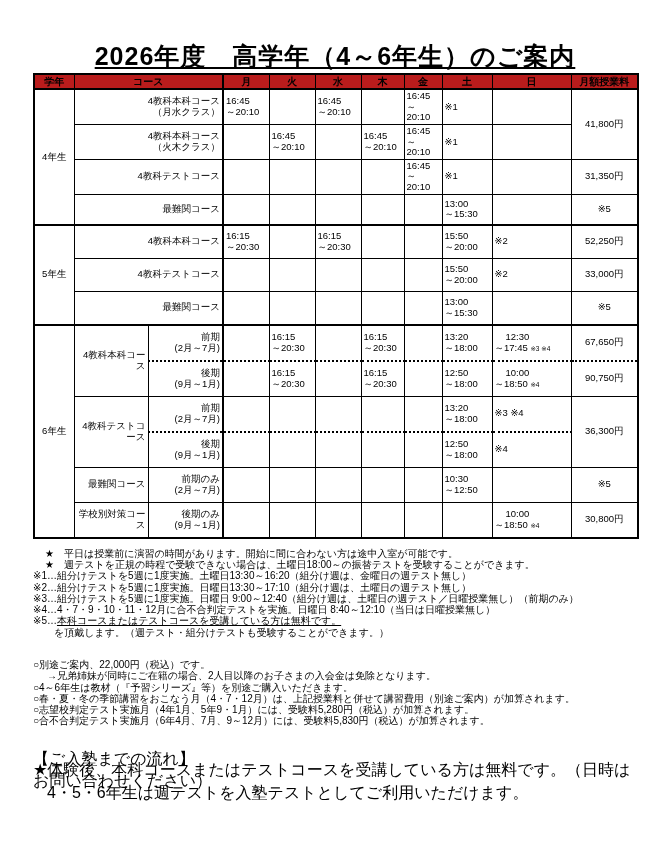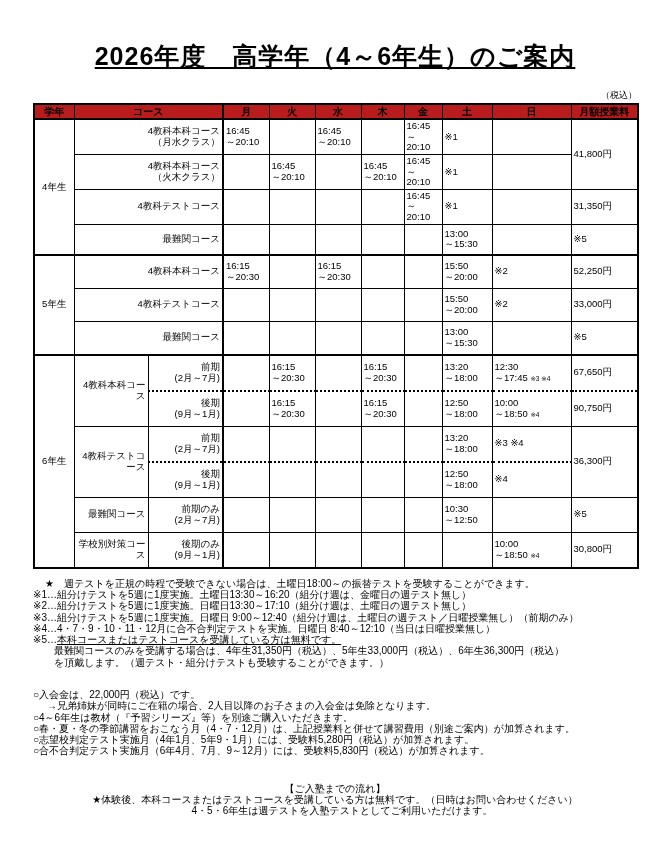--- a/index.html
+++ b/index.html
@@ -14,38 +14,37 @@
   .bl2{border-left:2px solid #000 !important;}
   tr.sec td{border-top:2px solid #000;}
   tr.dotted td{border-top:2px dotted #000;}
   tr.h29 td{height:27px;}
   tr.h32 td{height:30px;}
   tr.h34 td{height:32px;}
   td.grade{text-align:center;font-size:10px;border-right:2px solid #000;}
   td.course{text-align:right;white-space:pre-line;padding-left:4px;font-size:9.5px;}
   td.period{text-align:right;white-space:pre-line;padding-left:3px;font-size:9px;}
   td.day{text-align:left;white-space:pre-line;padding-left:2px;}
-  td.fee{text-align:left;font-size:10px;}
-  .tm{white-space:pre-line;}
+  td.fee{text-align:center;font-size:10px;}
+  .tm{white-space:pre-line;padding-left:11px;}
   .tn{font-size:6.5px;white-space:nowrap;}
   .fn{margin-top:9px;font-size:10px;line-height:11.3px;}
   .fn .star{padding-left:12px;}
   .cont{padding-left:21px;}
   .u{text-decoration:underline;text-align:center;}
   .policies{margin-top:21px;font-size:10px;line-height:11.3px;}
   .indent2{padding-left:14px;}
-  .flow{margin-top:26px;font-size:10px;line-height:11.3px;text-align:center;}
+  .flow{margin-top:26px;font-size:16px;line-height:11.3px;}
   .flow .cont2{padding-left:14px;}
 </style>
 </head>
 <body>
 
 <div class="page">
   <div class="title">2026年度　高学年（4～6年生）のご案内</div>
-  <div class="tax">（税込）</div>
 
   <table class="sched">
     <colgroup>
       <col style="width:40px">
         <col style="width:74px">
         <col style="width:75px">
       <col style="width:46px">
         <col style="width:46px">
         <col style="width:46px">
         <col style="width:43px">
@@ -250,32 +249,32 @@
         <td class="day"></td>
         <td class="day"></td>
         <td class="day"><span class="tm">10:00
 ～18:50</span> <span class="tn">※4</span></td>
         <td class="fee">30,800円</td>
       </tr>
     </tbody>
   </table>
 
   <div class="fn">
+    <div class="star">★　平日は授業前に演習の時間があります。開始に間に合わない方は途中入室が可能です。</div>
     <div class="star">★　週テストを正規の時程で受験できない場合は、土曜日18:00～の振替テストを受験することができます。</div>
     <div>※1…組分けテストを5週に1度実施。土曜日13:30～16:20（組分け週は、金曜日の週テスト無し）</div>
     <div>※2…組分けテストを5週に1度実施。日曜日13:30～17:10（組分け週は、土曜日の週テスト無し）</div>
     <div>※3…組分けテストを5週に1度実施。日曜日 9:00～12:40（組分け週は、土曜日の週テスト／日曜授業無し）（前期のみ）</div>
     <div>※4…4・7・9・10・11・12月に合不合判定テストを実施。日曜日 8:40～12:10（当日は日曜授業無し）</div>
     <div><span>※5…</span><span class="u">本科コースまたはテストコースを受講している方は無料です。</span></div>
-    <div class="cont">最難関コースのみを受講する場合は、4年生31,350円（税込）、5年生33,000円（税込）、6年生36,300円（税込）</div>
     <div class="cont">を頂戴します。（週テスト・組分けテストも受験することができます。）</div>
   </div>
 
   <div class="policies">
-    <div>○入会金は、22,000円（税込）です。</div>
+    <div>○別途ご案内、22,000円（税込）です。</div>
     <div class="indent2">→兄弟姉妹が同時にご在籍の場合、2人目以降のお子さまの入会金は免除となります。</div>
     <div>○4～6年生は教材（『予習シリーズ』等）を別途ご購入いただきます。</div>
     <div>○春・夏・冬の季節講習をおこなう月（4・7・12月）は、上記授業料と併せて講習費用（別途ご案内）が加算されます。</div>
     <div>○志望校判定テスト実施月（4年1月、5年9・1月）には、受験料5,280円（税込）が加算されます。</div>
     <div>○合不合判定テスト実施月（6年4月、7月、9～12月）には、受験料5,830円（税込）が加算されます。</div>
   </div>
 
   <div class="flow">
     <div>【ご入塾までの流れ】</div>
     <div>★体験後、本科コースまたはテストコースを受講している方は無料です。（日時はお問い合わせください）</div>

